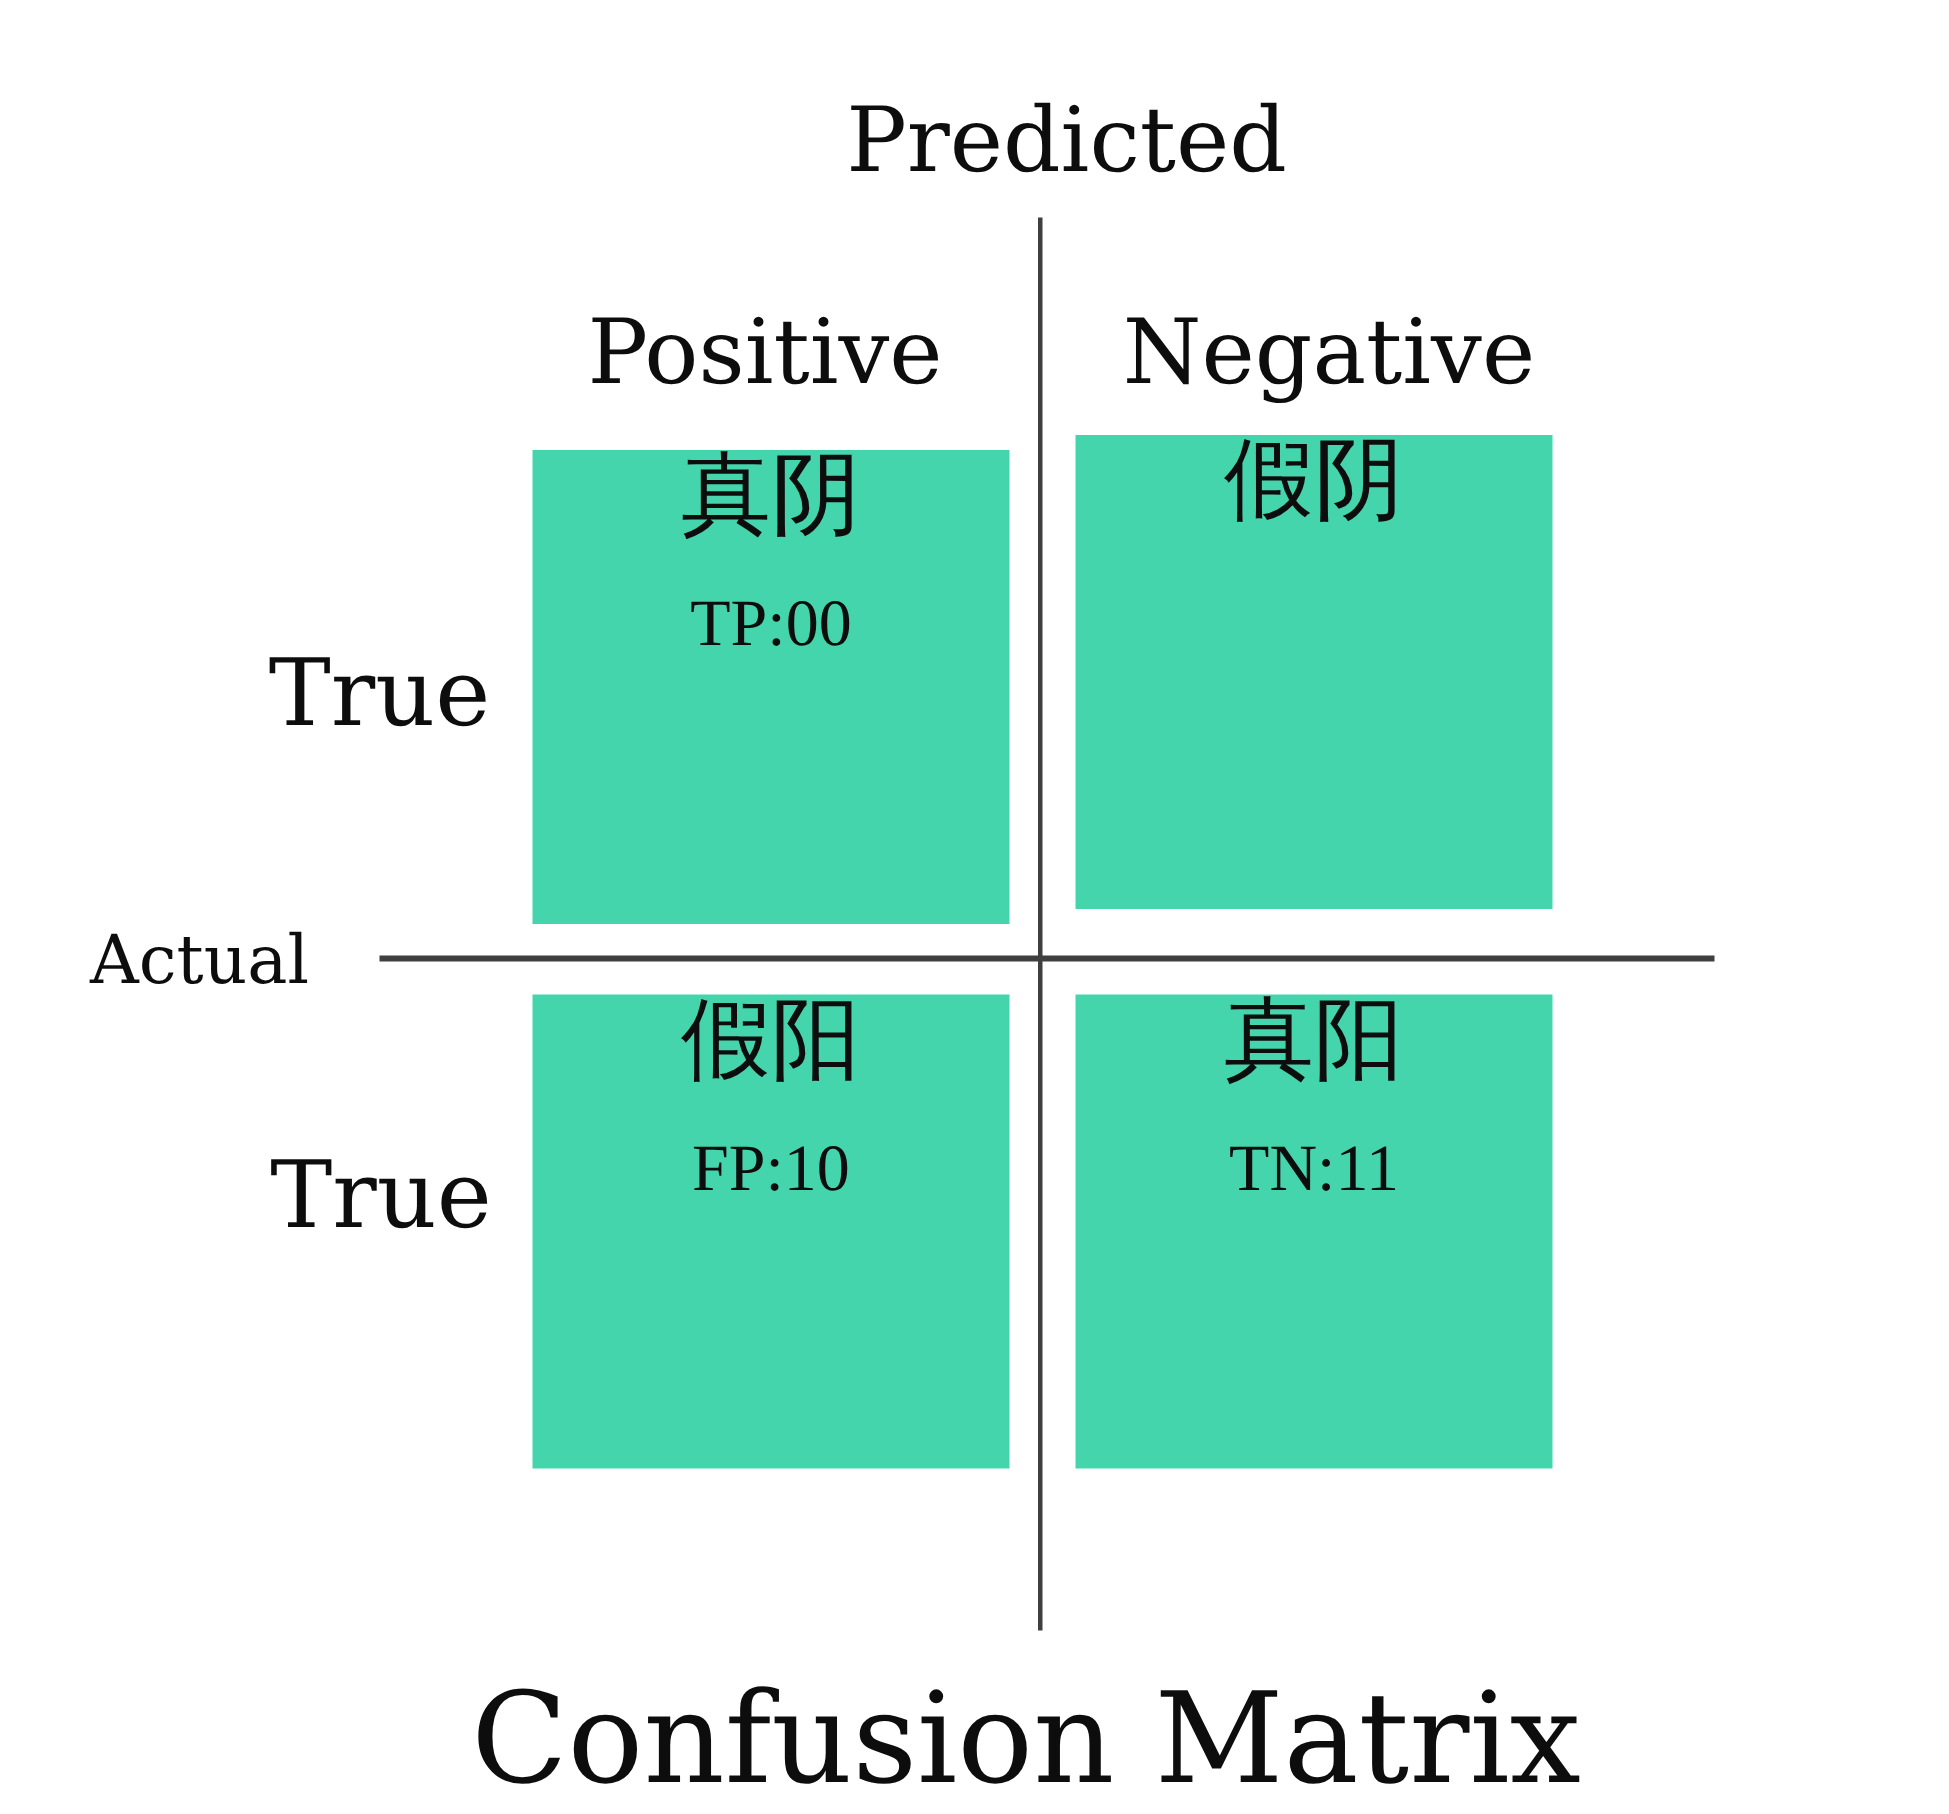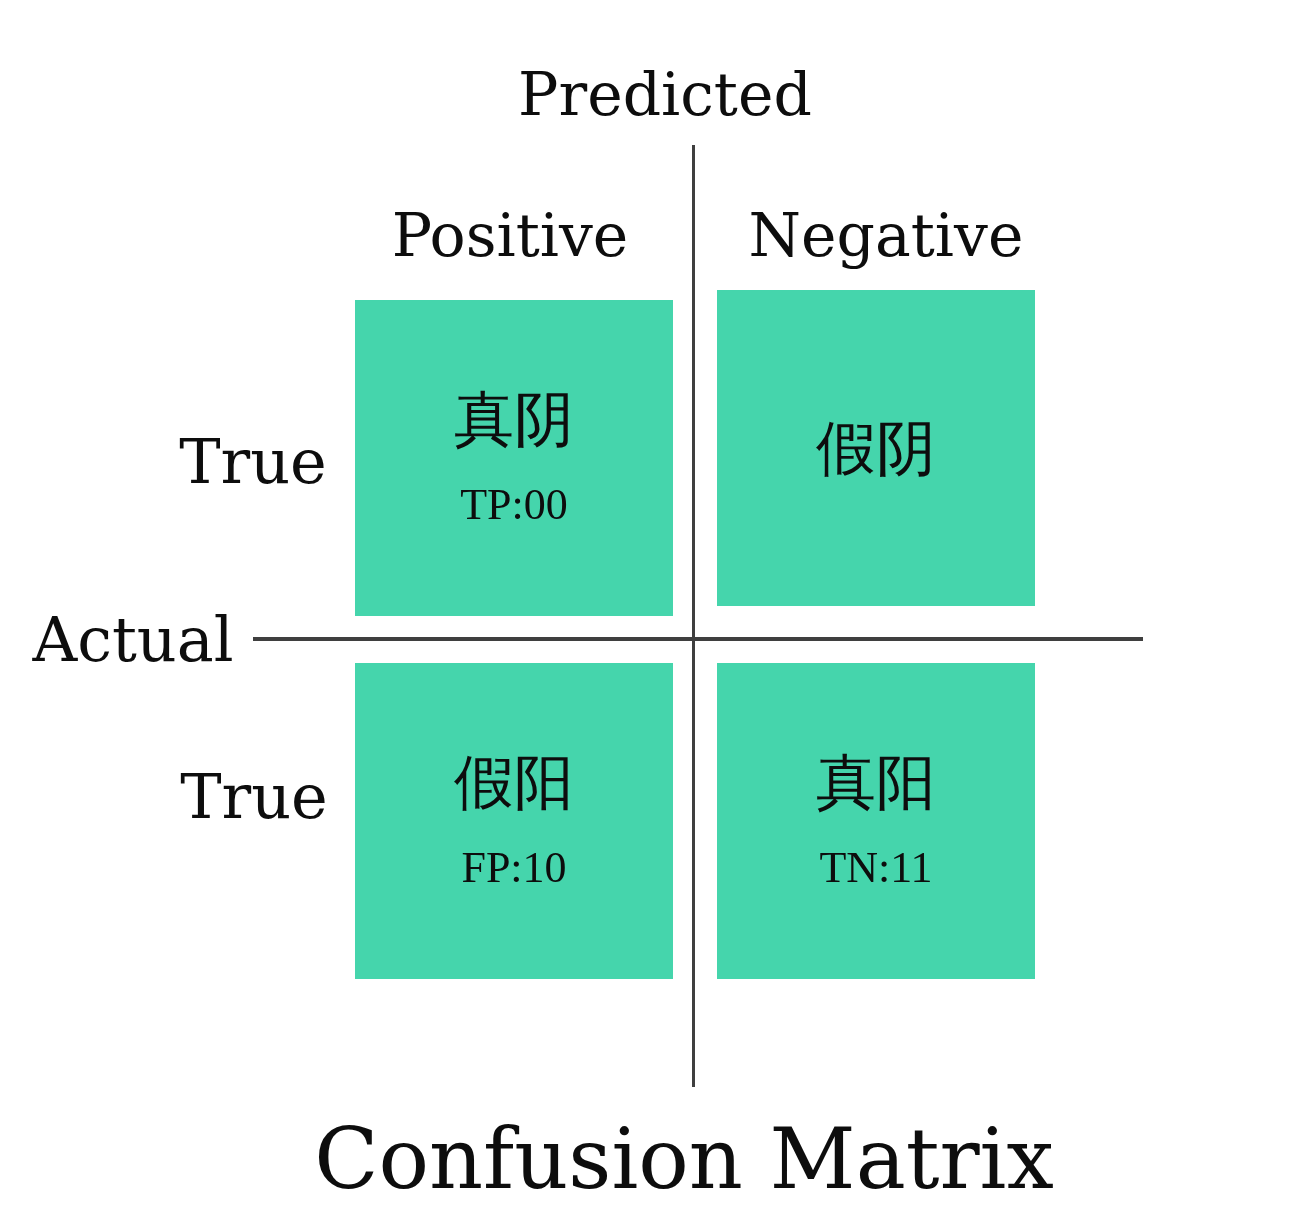--- a/index.html
+++ b/index.html
@@ -15,58 +15,58 @@
     overflow:hidden;
     font-family:"DejaVu Serif","Liberation Serif",serif;
     color:var(--text);
   }
   .label{position:absolute;white-space:nowrap;line-height:1;}
   .centered{transform:translate(-50%,-50%);}
 
   .predicted-label{font-size:60px;}
   .col-header{font-size:60px;}
   .row-header{font-size:62px;}
-  .actual-label{font-size:62px;}
+  .actual-label{font-size:45px;}
   .chart-title{font-size:84px;}
 
   .v-line{
     position:absolute;
     left:692px;top:145px;
     width:3px;height:942px;
     background:var(--axis-line);
   }
   .h-line{
     position:absolute;
     left:253px;top:637px;
     width:890px;height:4px;
     background:var(--axis-line);
   }
 
   .cell{
     position:absolute;
     width:318px;height:316px;
     background:var(--cell-fill);
     display:flex;flex-direction:column;
-    align-items:center;justify-content:center;
+    align-items:center;justify-content:flex-start;
     gap:34px;
   }
   .cell .cn{font-size:60px;line-height:1;}
   .cell .code{font-size:44px;line-height:1;font-family:Liberation Serif, serif;}
 
   .cell-top-left{left:355px;top:300px;}
   .cell-top-right{left:717px;top:290px;}
   .cell-bottom-left{left:355px;top:663px;}
   .cell-bottom-right{left:717px;top:663px;}
 </style>
 </head>
 <body>
 
 <div class="stage">
 
-  <div class="label centered predicted-label" style="left:665px;top:94px;">Predicted</div>
+  <div class="label centered predicted-label" style="left:711px;top:94px;">Predicted</div>
 
   <div class="label centered actual-label" style="left:133px;top:640px;">Actual</div>
 
   <div class="v-line"></div>
   <div class="h-line"></div>
 
   <div class="label centered col-header" style="left:510px;top:235px;">Positive</div>
   <div class="label centered row-header" style="left:253px;top:462px;">True</div>
 
   <div class="label centered col-header" style="left:886px;top:235px;">Negative</div>

